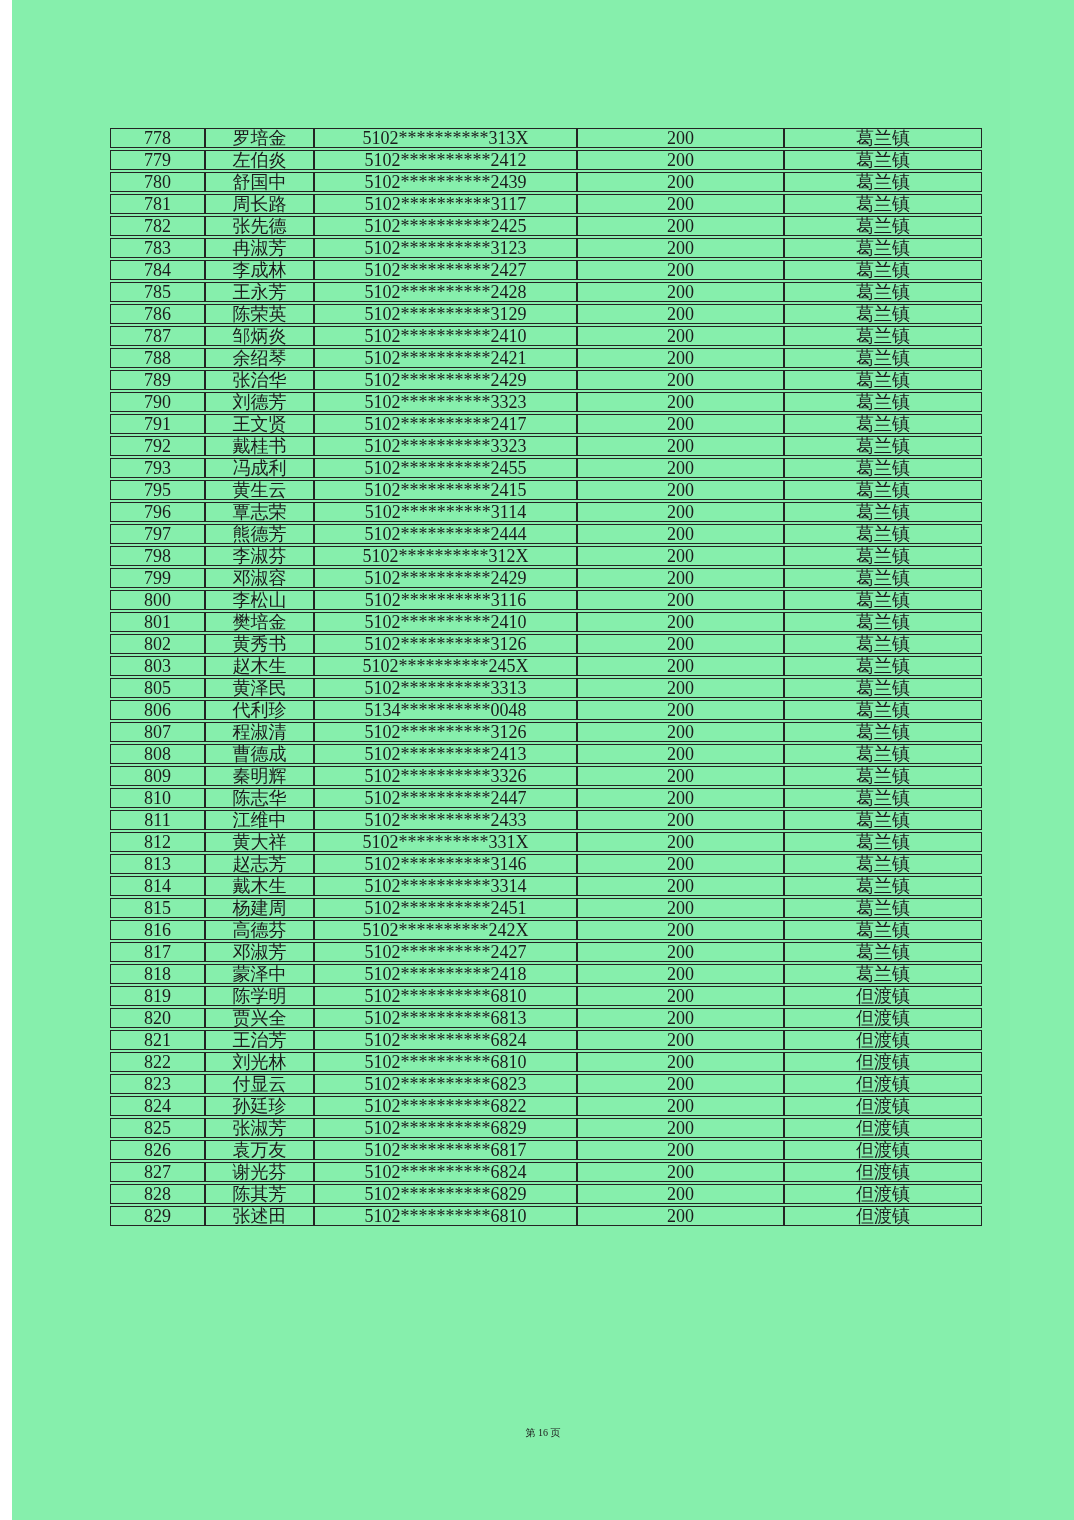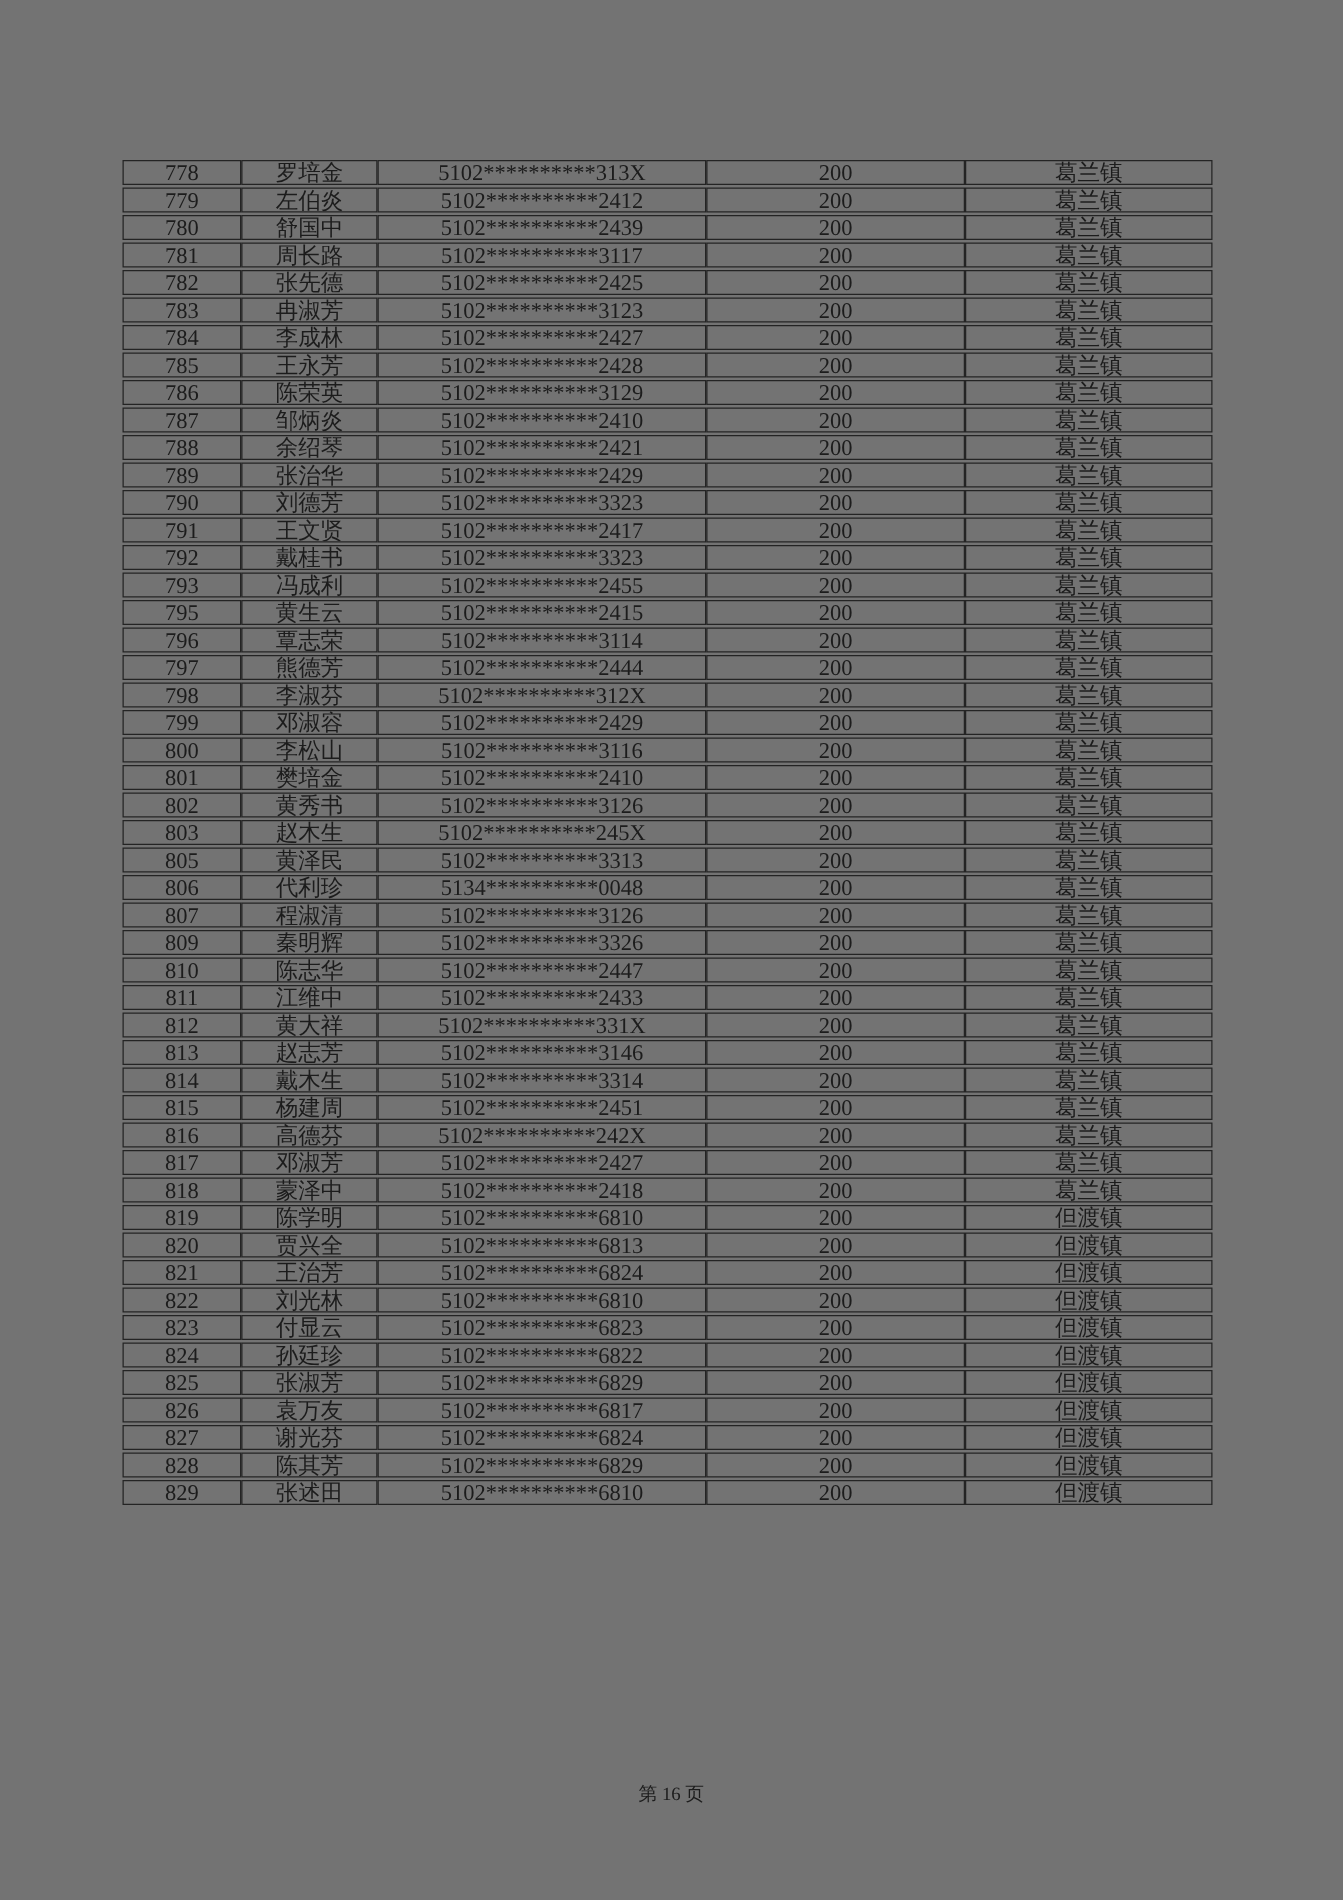--- a/index.html
+++ b/index.html
@@ -11,21 +11,22 @@
     position: relative;
     width: 1074px;
     height: 1520px;
     font-family: "Liberation Serif", "DejaVu Serif", serif;
     color: #1c1c1c;
     overflow: hidden;
   }
   .page {
     position: absolute;
     inset: 0;
-    background: #737373;
+    background: #86efac;
+    margin-left: 12px;
   }
   .table-wrap {
     position: absolute;
     left: 98px;
     top: 126px;
   }
   table.roster {
     border-collapse: separate;
     border-spacing: 0 2px;
     table-layout: fixed;
@@ -42,21 +43,21 @@
     line-height: 1;
     white-space: nowrap;
     overflow: hidden;
   }
   .footer {
     position: absolute;
     top: 1426px;
     left: 0;
     width: 100%;
     text-align: center;
-    font-size: 15px;
+    font-size: 10px;
     color: #1c1c1c;
   }
 </style>
 </head>
 <body>
 
 <div class="page">
   <div class="table-wrap">
     <table class="roster">
       <colgroup>
@@ -257,20 +258,27 @@
             <td class="c-town">葛兰镇</td>
           </tr>
           <tr>
             <td class="c-index">807</td>
             <td class="c-name">程淑清</td>
             <td class="c-idid">5102**********3126</td>
             <td class="c-amount">200</td>
             <td class="c-town">葛兰镇</td>
           </tr>
           <tr>
+            <td class="c-index">808</td>
+            <td class="c-name">曹德成</td>
+            <td class="c-idid">5102**********2413</td>
+            <td class="c-amount">200</td>
+            <td class="c-town">葛兰镇</td>
+          </tr>
+          <tr>
             <td class="c-index">809</td>
             <td class="c-name">秦明辉</td>
             <td class="c-idid">5102**********3326</td>
             <td class="c-amount">200</td>
             <td class="c-town">葛兰镇</td>
           </tr>
           <tr>
             <td class="c-index">810</td>
             <td class="c-name">陈志华</td>
             <td class="c-idid">5102**********2447</td>

